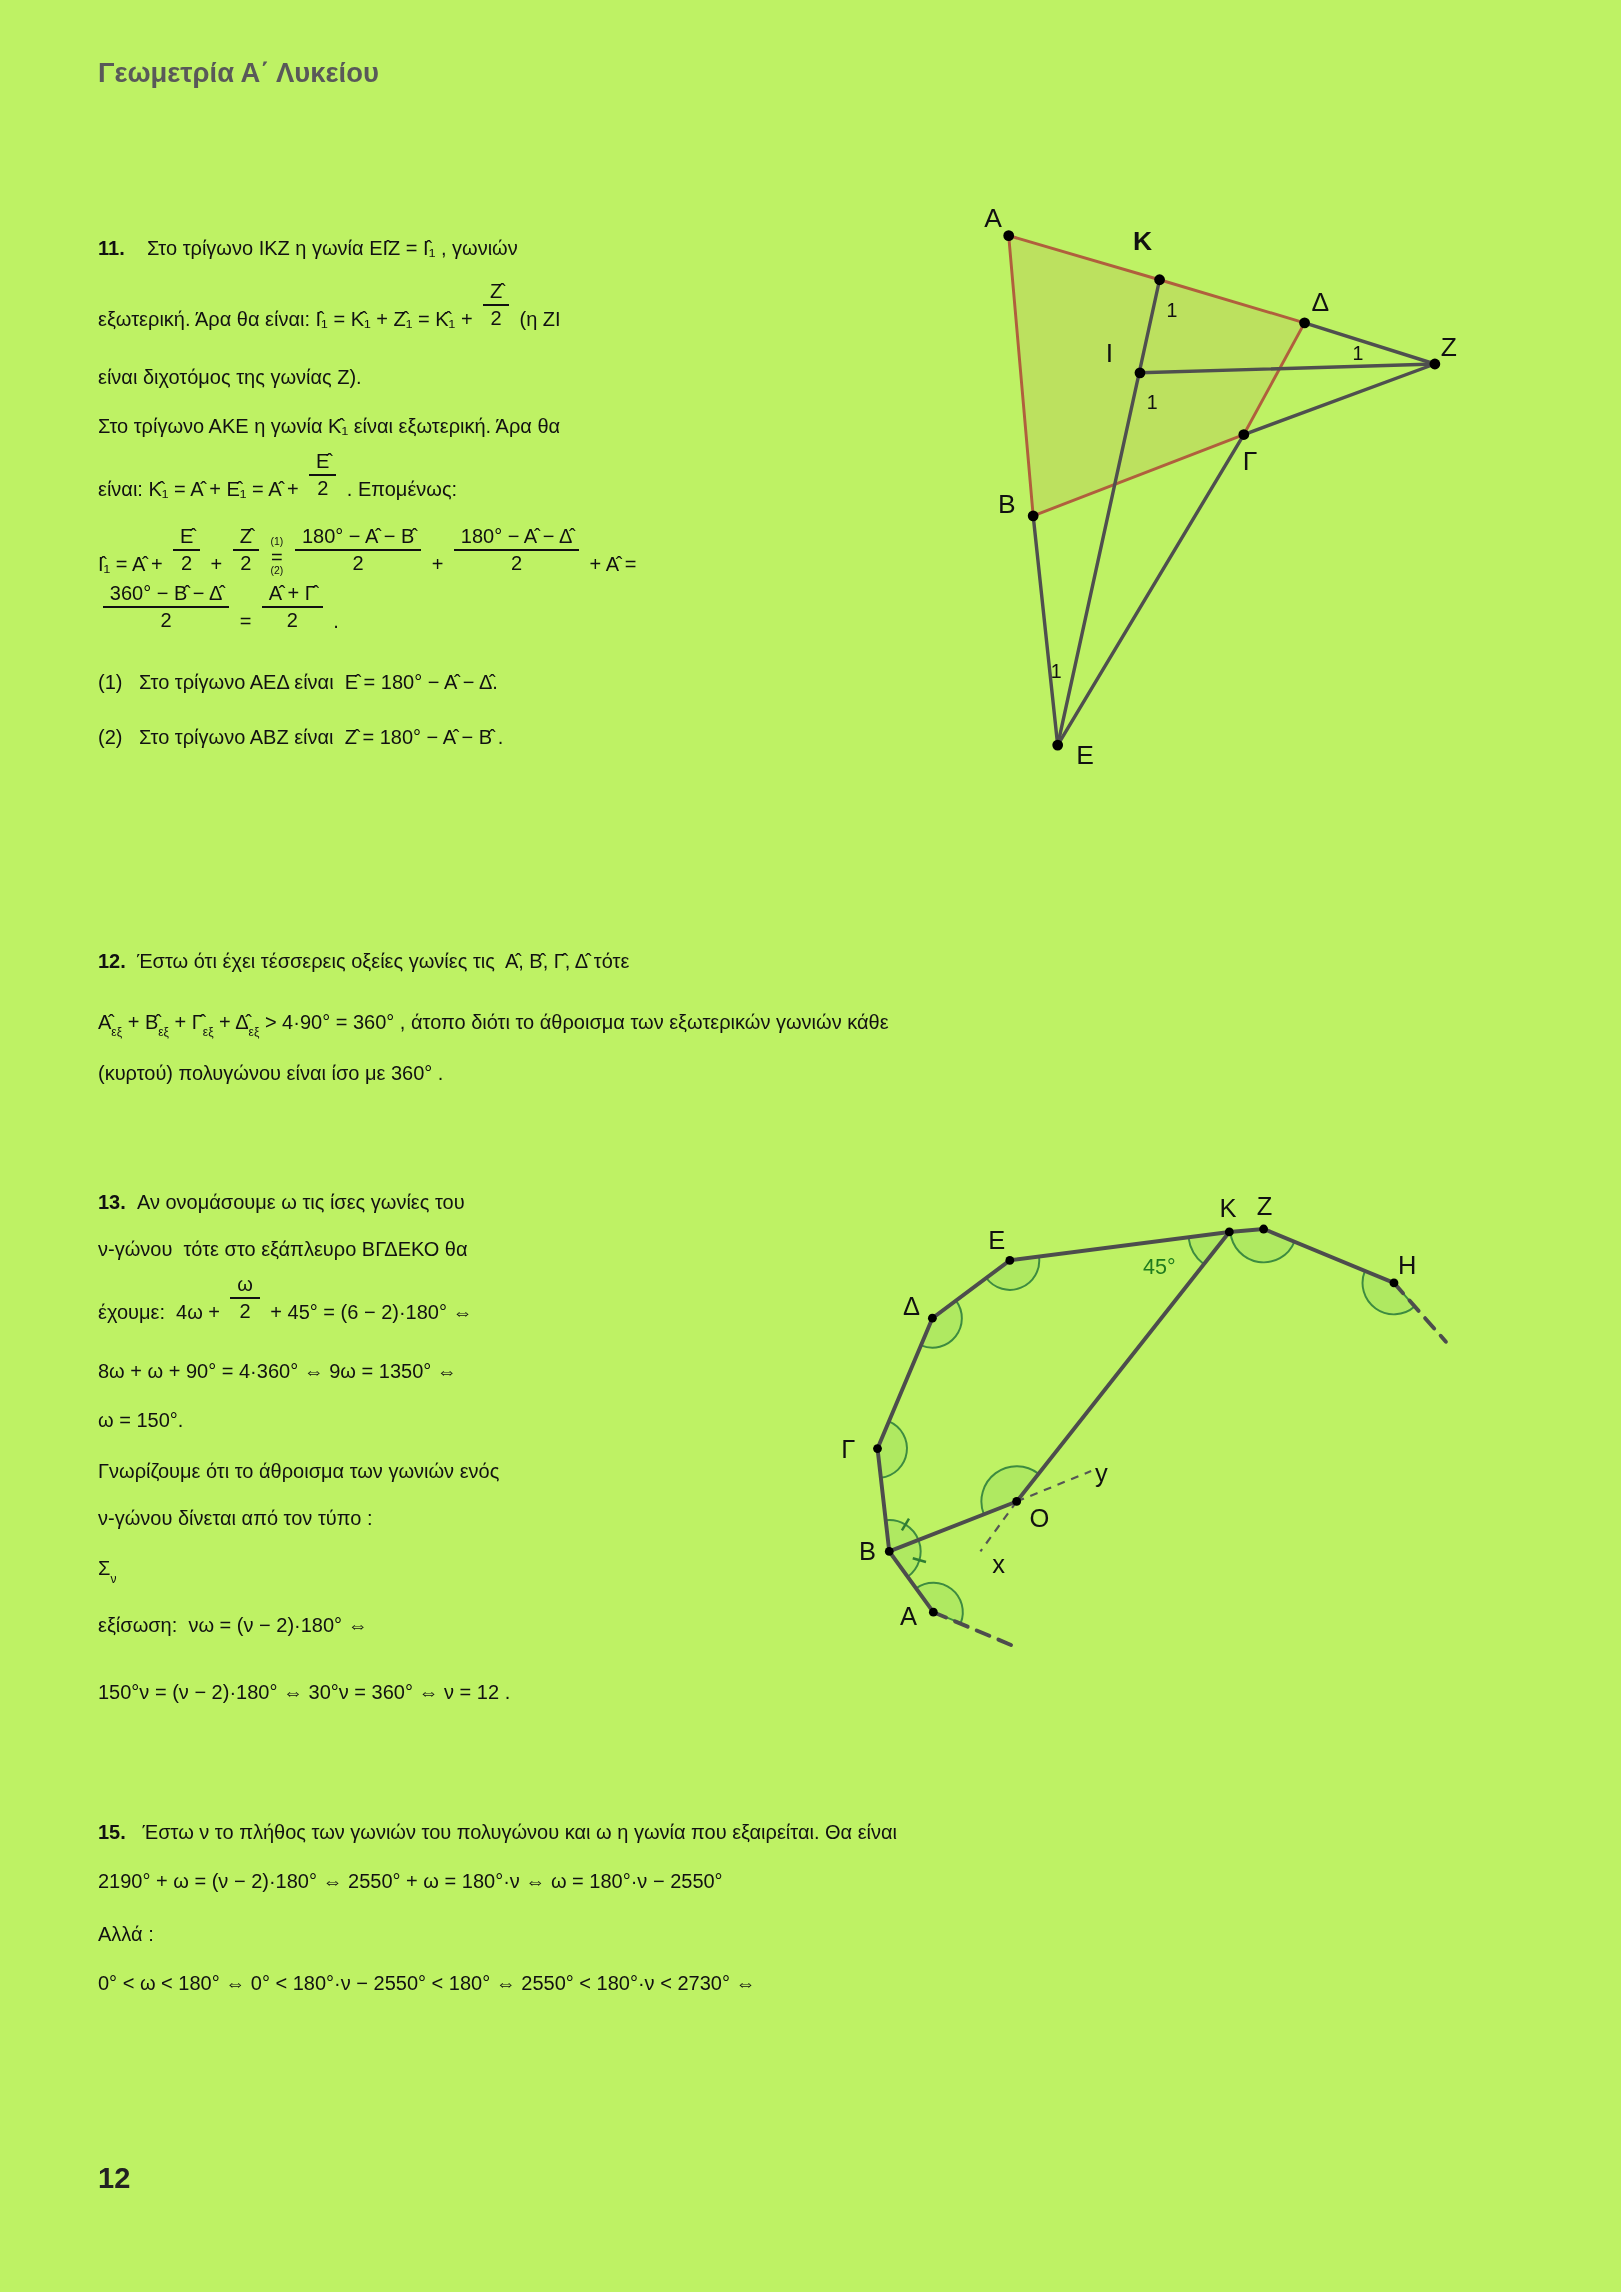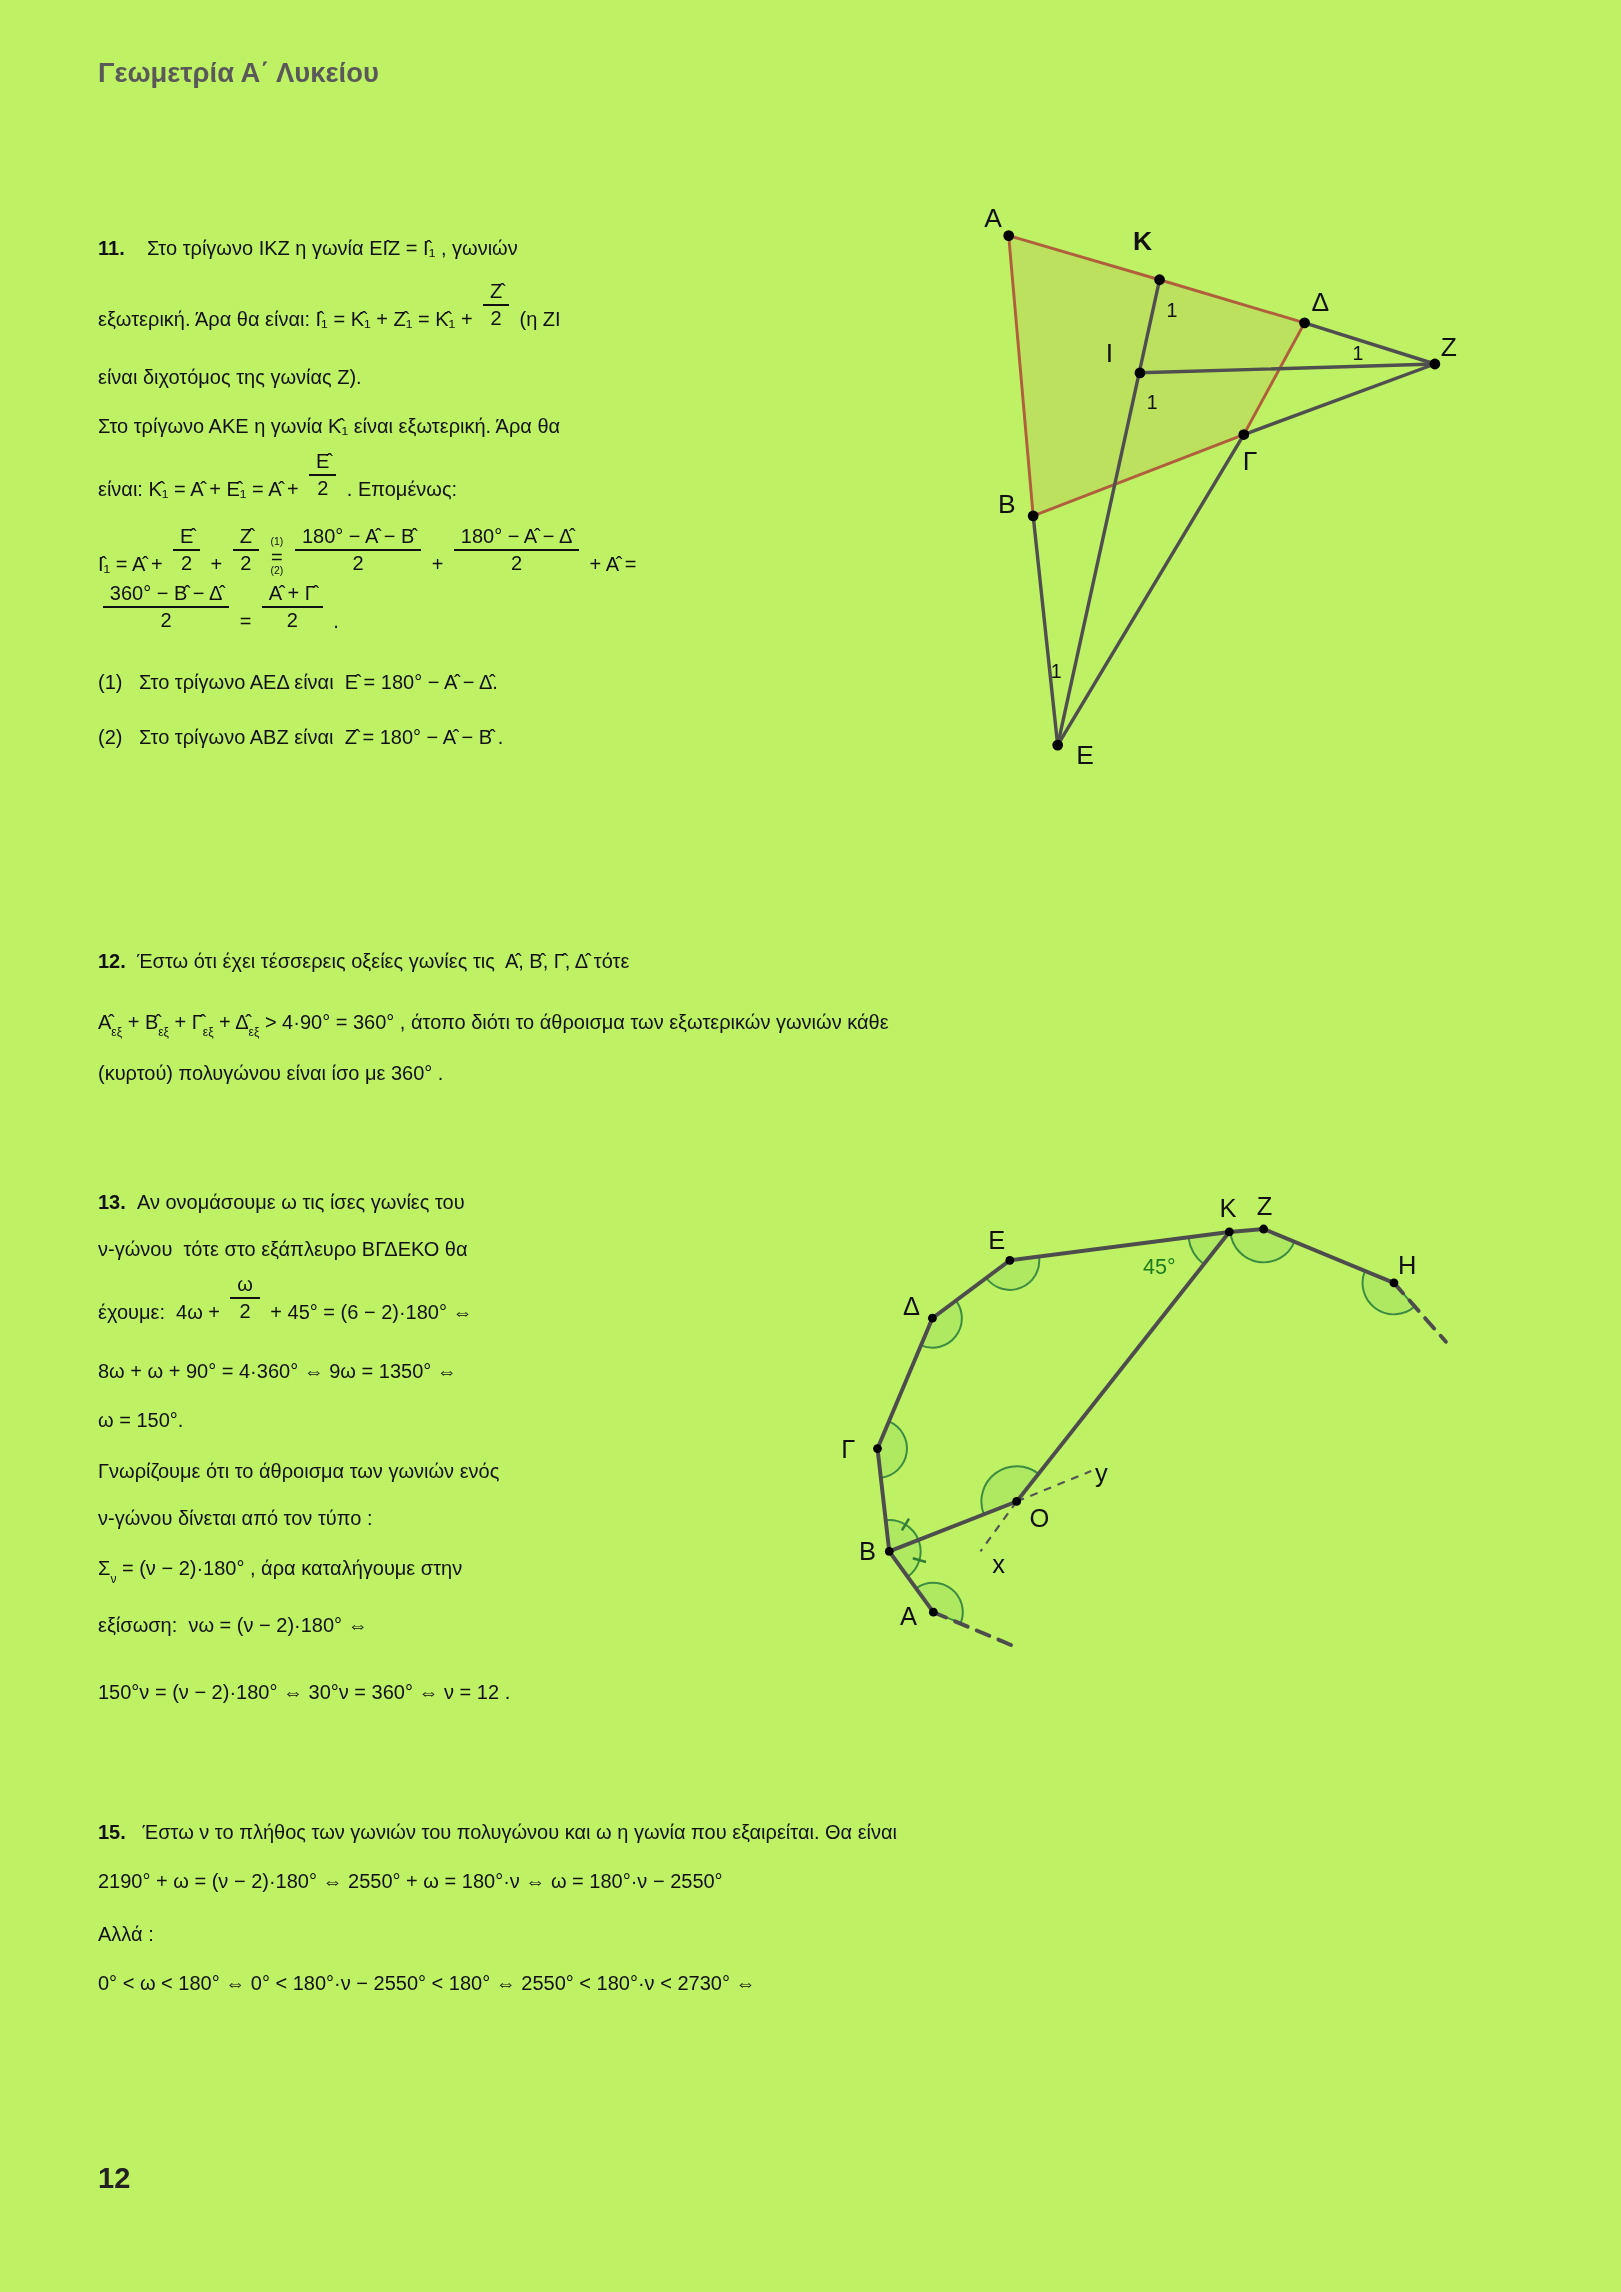--- a/index.html
+++ b/index.html
@@ -81,21 +81,21 @@
       <div class="fline"><span class="t">(κυρτού) πολυγώνου είναι ίσο με 360° .</span></div>
     </div>
   <div class="problem" id="p13-lines">
       <div class="fline"><span class="b">13.</span><span class="t">  Αν ονομάσουμε ω τις ίσες γωνίες του</span></div>
       <div class="fline"><span class="t">ν-γώνου  τότε στο εξάπλευρο ΒΓΔΕΚΟ θα</span></div>
       <div class="fline"><span class="t">έχουμε:  4ω + </span><span class="frac"><span class="fn">ω</span><span class="fd">2</span></span><span class="t"> + 45° = (6 − 2)·180° ⇔</span></div>
       <div class="fline"><span class="t">8ω + ω + 90° = 4·360° ⇔ 9ω = 1350° ⇔</span></div>
       <div class="fline"><span class="t">ω = 150°.</span></div>
       <div class="fline"><span class="t">Γνωρίζουμε ότι το άθροισμα των γωνιών ενός</span></div>
       <div class="fline"><span class="t">ν-γώνου δίνεται από τον τύπο :</span></div>
-      <div class="fline"><span class="t">Σ</span><span class="sub">ν</span><span class="t"> = (ν − 2)·180° , άρα καταλήγουμε στην</span></div>
+      <div class="fline"><span class="t">Σ</span><span class="sub">ν</span></div>
       <div class="fline"><span class="t">εξίσωση:  νω = (ν − 2)·180° ⇔</span></div>
       <div class="fline"><span class="t">150°ν = (ν − 2)·180° ⇔ 30°ν = 360° ⇔ ν = 12 .</span></div>
     </div>
   <div class="problem" id="p14-lines">
       <div class="fline"><span class="b">15.</span><span class="t">   Έστω ν το πλήθος των γωνιών του πολυγώνου και ω η γωνία που εξαιρείται. Θα είναι</span></div>
       <div class="fline"><span class="t">2190° + ω = (ν − 2)·180° ⇔ 2550° + ω = 180°·ν ⇔ ω = 180°·ν − 2550°</span></div>
       <div class="fline"><span class="t">Αλλά :</span></div>
       <div class="fline"><span class="t">0° &lt; ω &lt; 180° ⇔ 0° &lt; 180°·ν − 2550° &lt; 180° ⇔ 2550° &lt; 180°·ν &lt; 2730° ⇔</span></div>
     </div>
 

